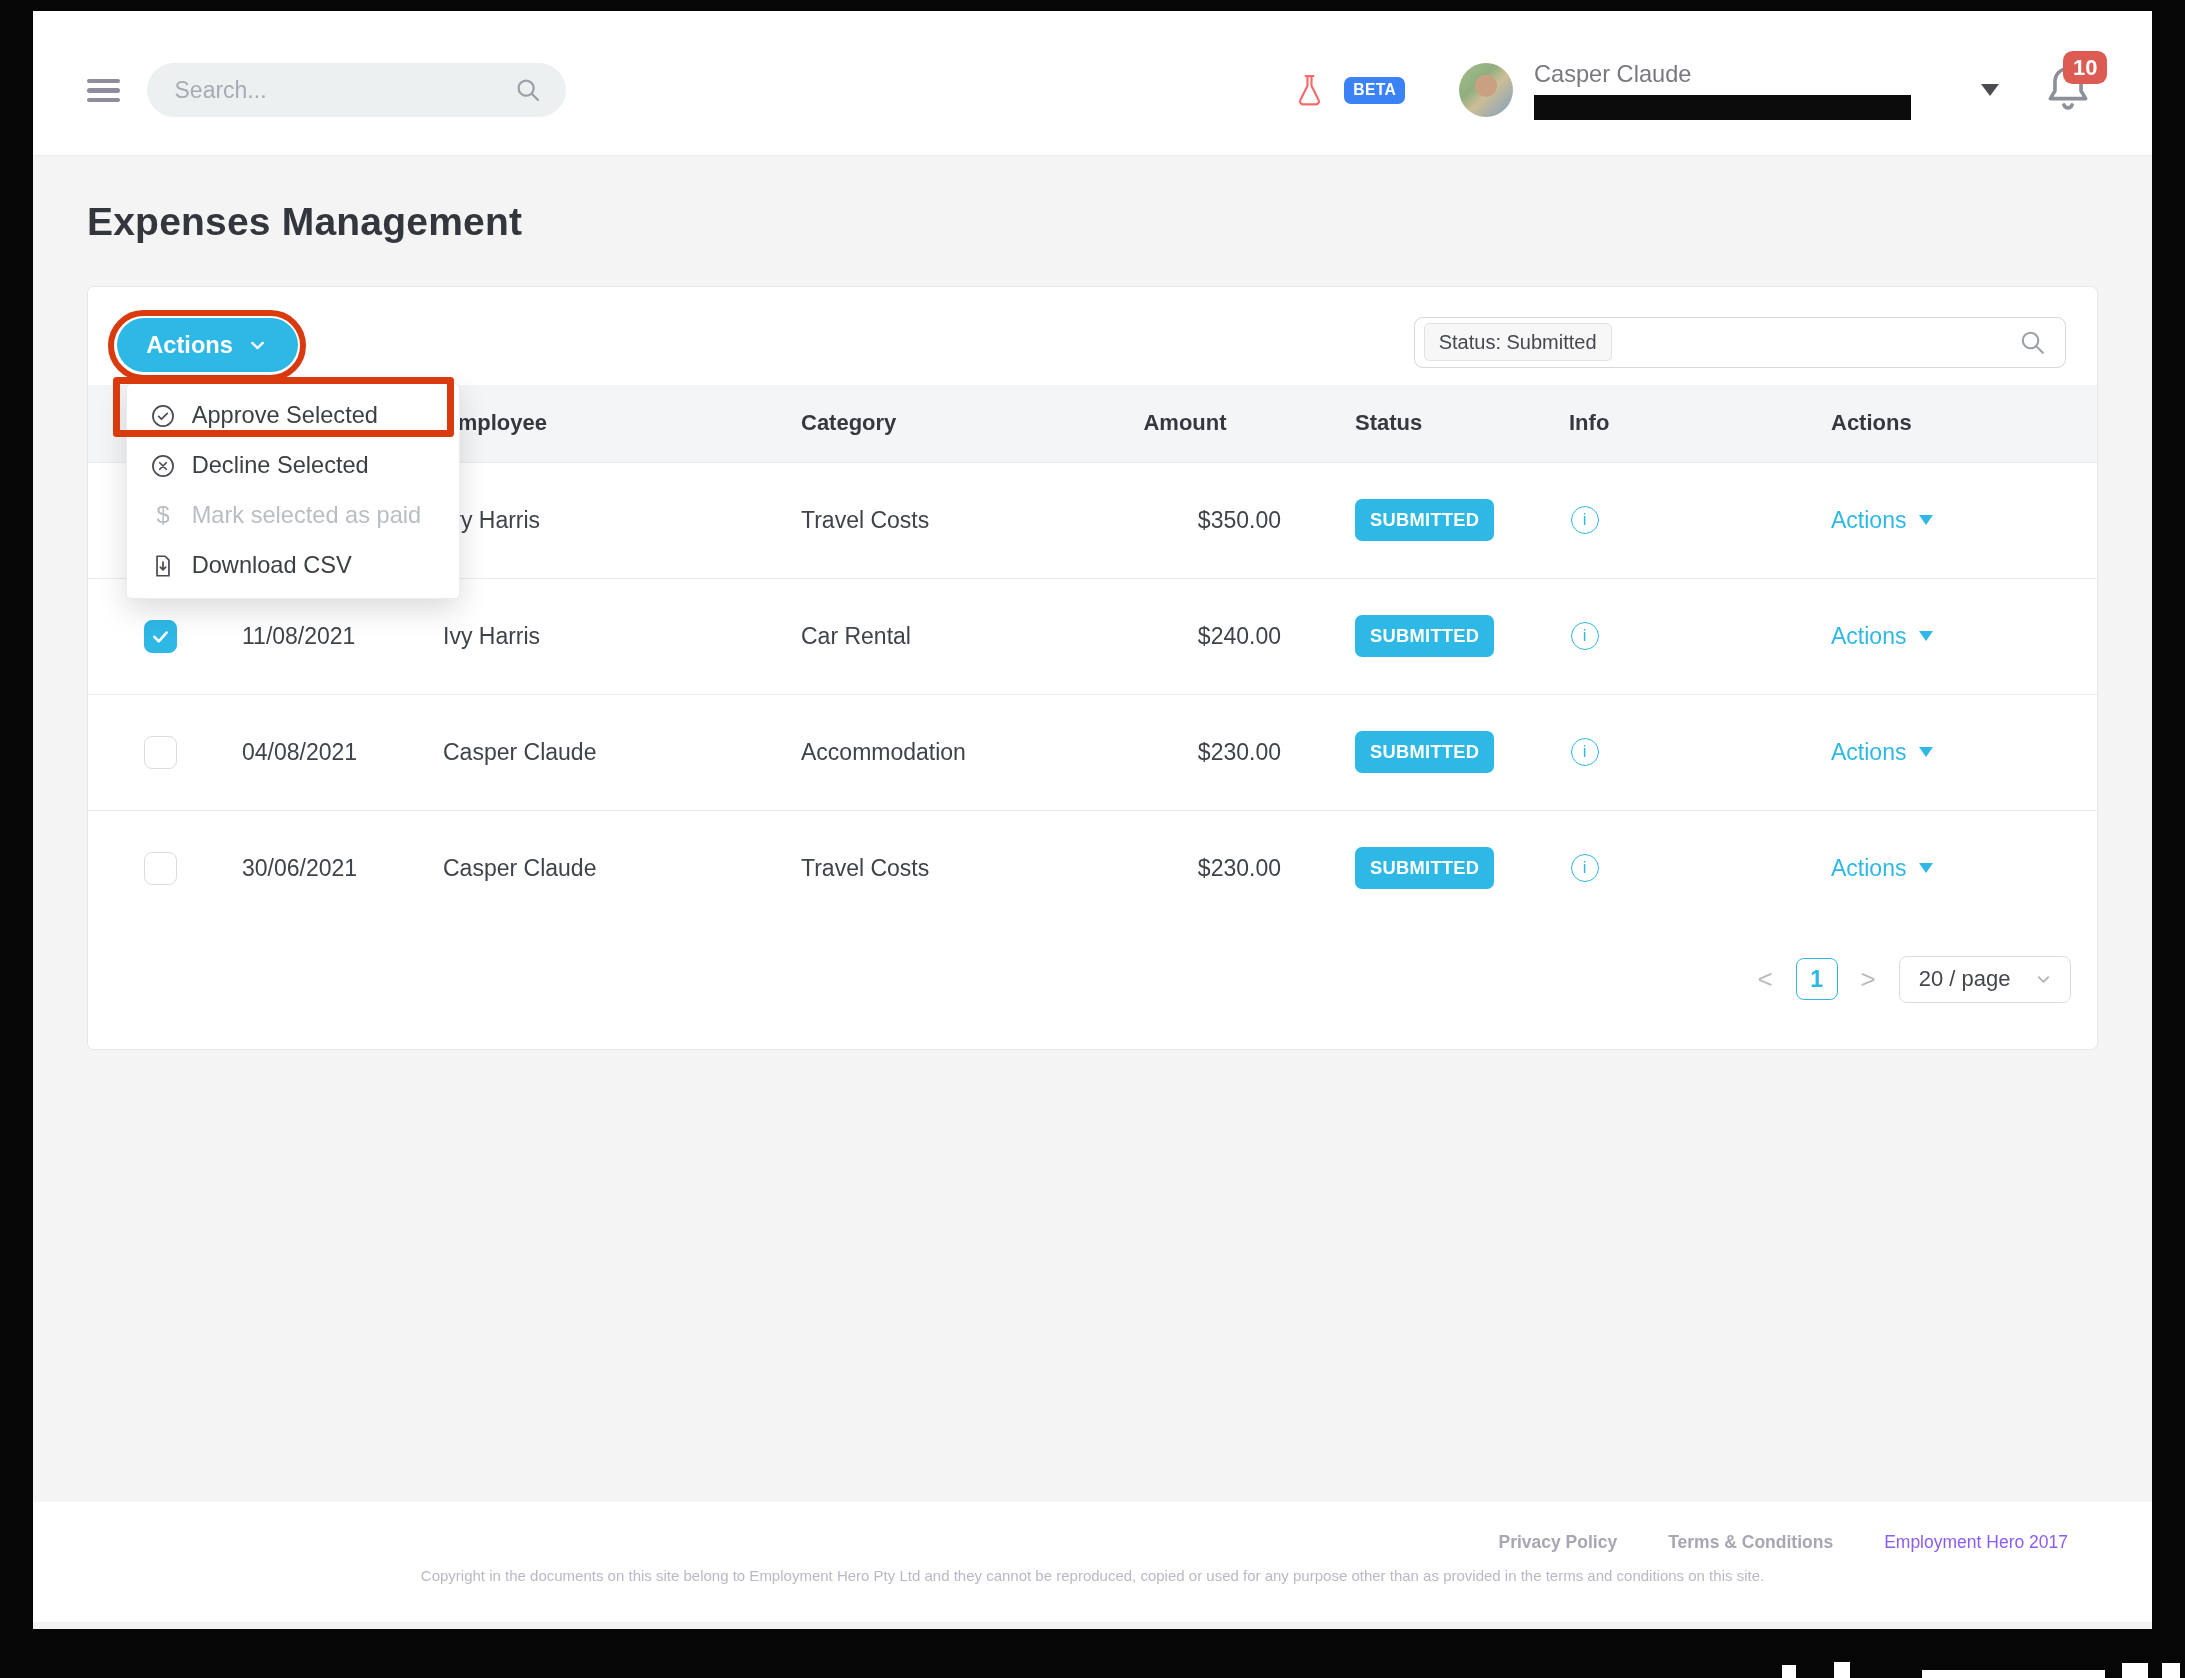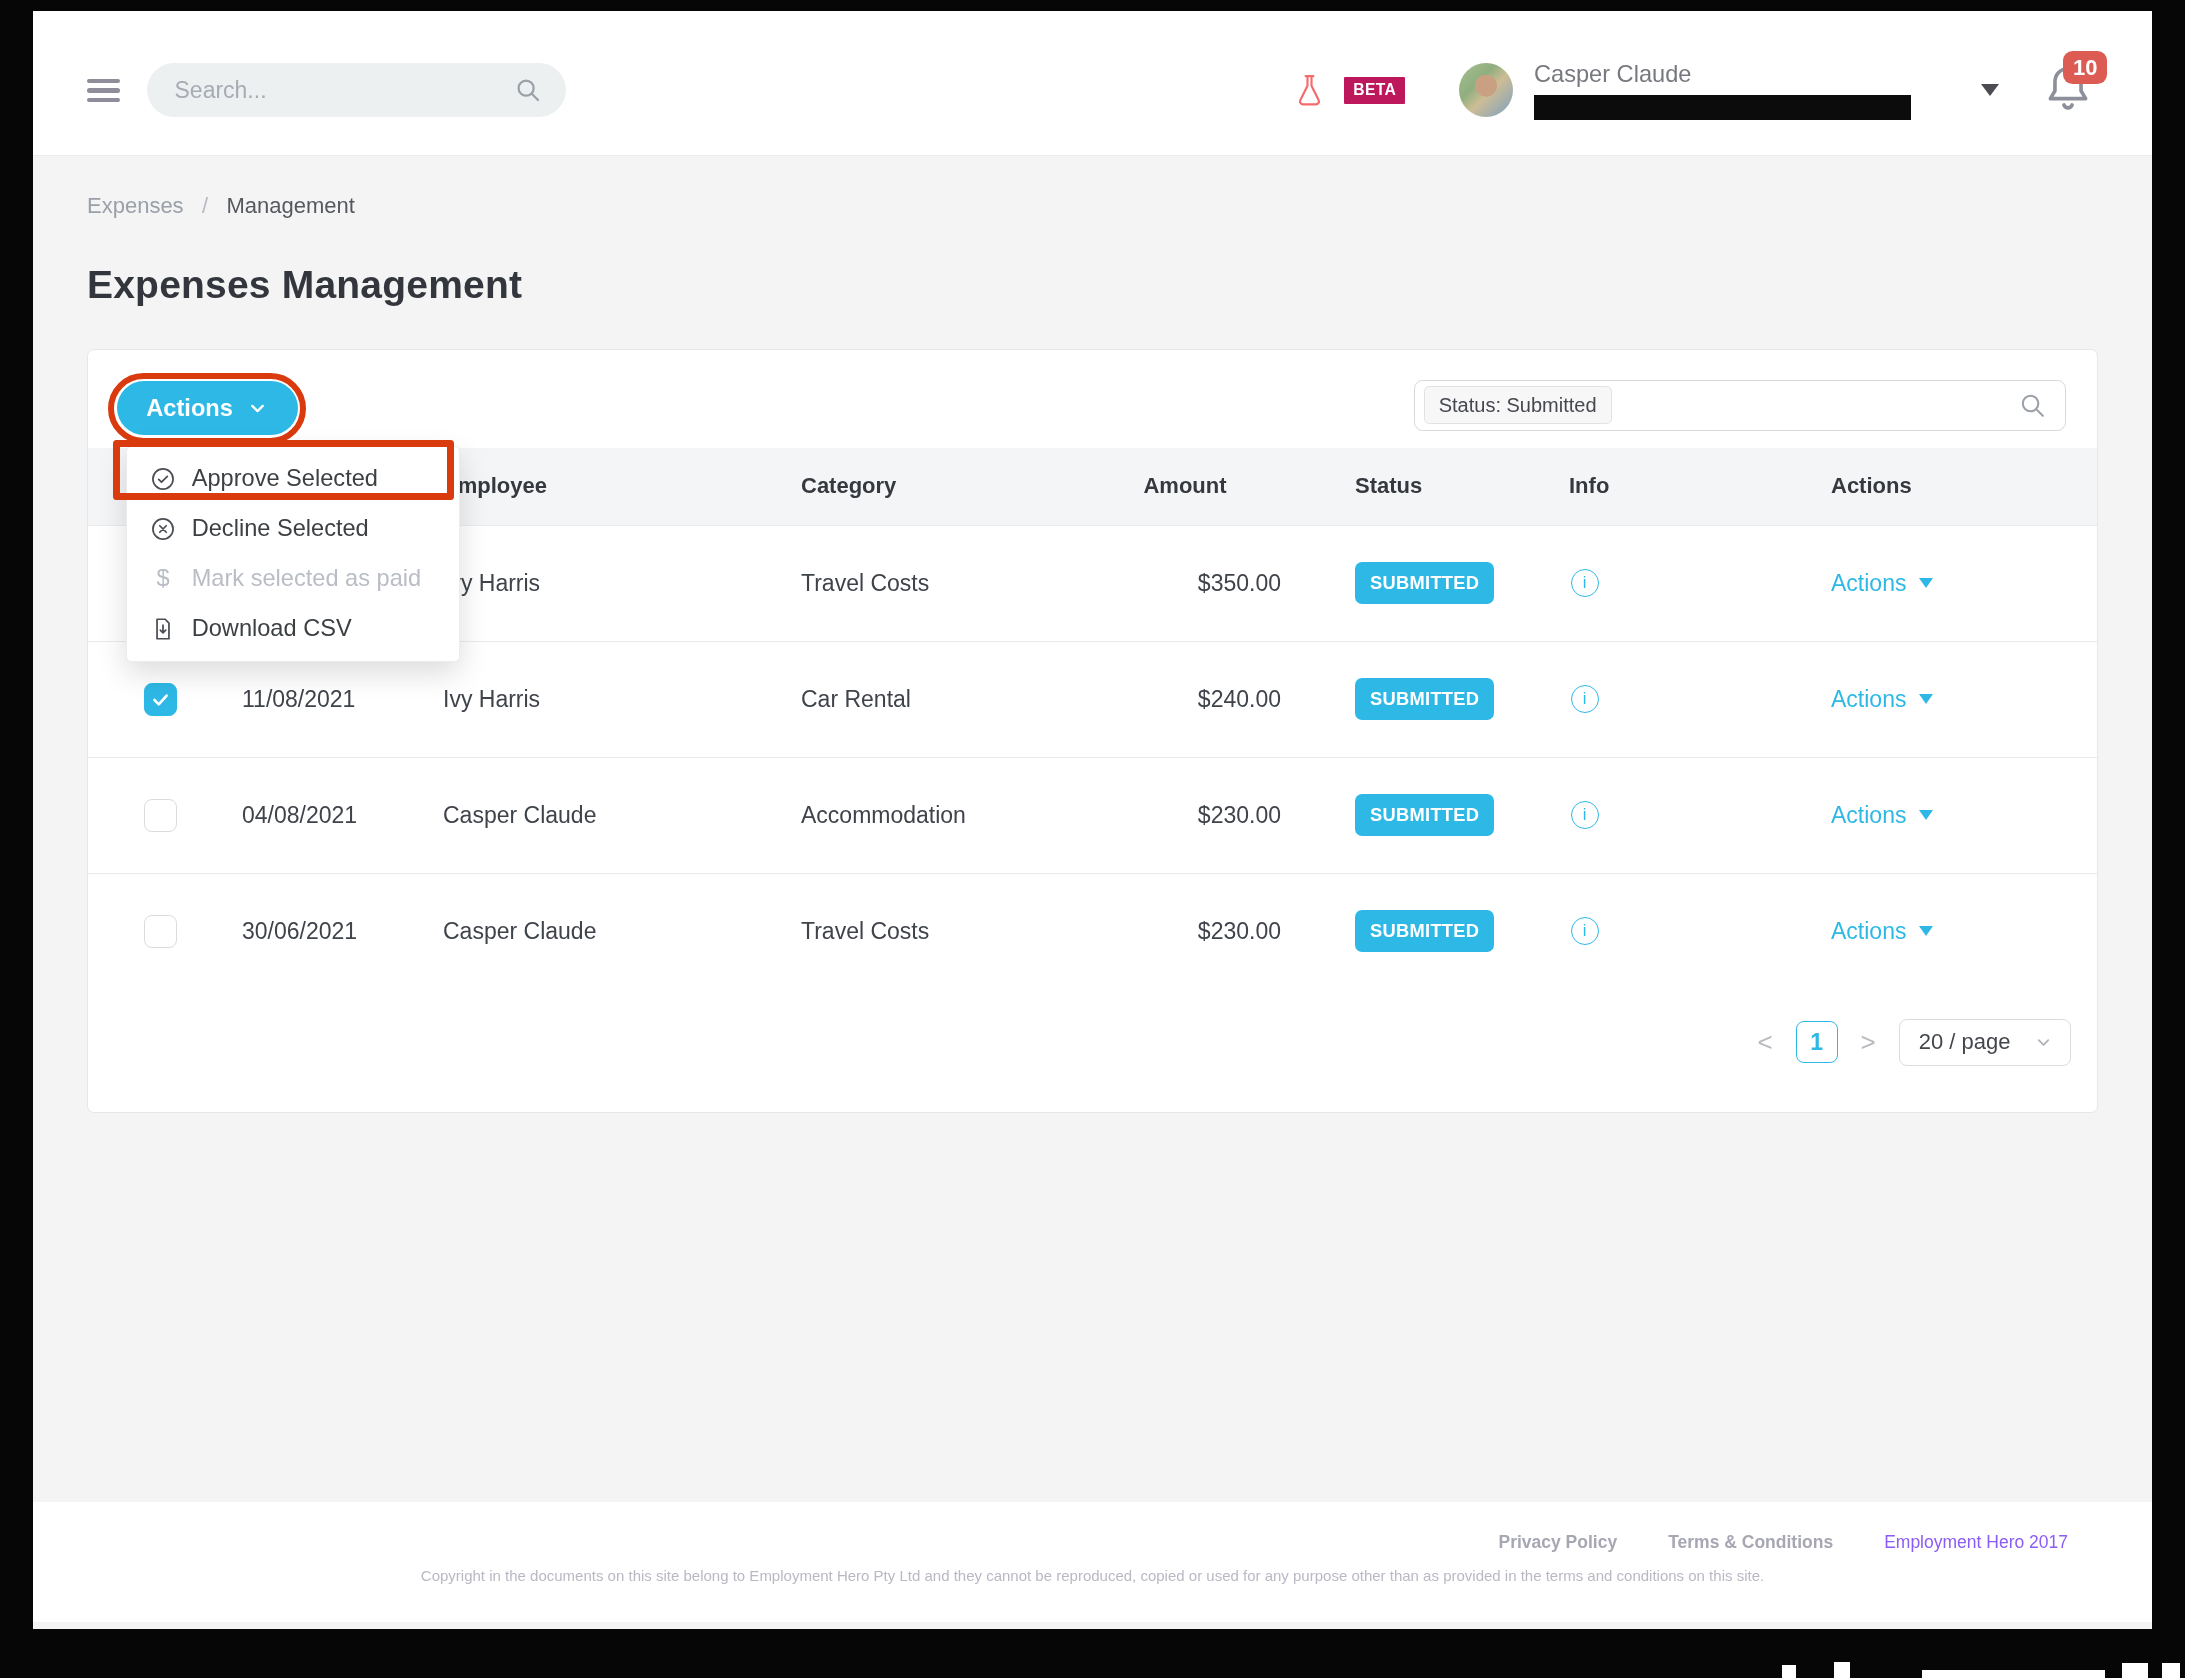--- a/index.html
+++ b/index.html
@@ -9,21 +9,21 @@
 
   
   .topbar { display:flex; align-items:center; height:145px; background:#fff; border-bottom:0.9px solid #ececee; padding:15.7px 52px 0 54px; }
   .hamburger { width:35px; cursor:pointer; margin-right:24.5px; }
   .hamburger div { height:4.4px; background:#8f8c9c; border-radius:2.6px; margin:5.2px 0; width:33px; }
   .searchpill { display:flex; align-items:center; width:419px; height:54px; background:#edf0f1; border-radius:28px; padding:0 23px 0 28px; }
   .searchpill input { flex:1; border:none; outline:none; background:transparent; font-size:23px; color:#5a5e66; font-family:"Liberation Sans", sans-serif; }
   .searchpill input::placeholder { color:#a7abb3; }
   .tb-right { margin-left:auto; display:flex; align-items:center; }
   .beta-wrap { display:flex; align-items:center; margin-right:54px; }
-  .beta-chip { background:#be185d; color:#fff; font-size:15.7px; font-weight:700; padding:4.4px 8.7px; border-radius:1px; letter-spacing:0.4px; margin-left:16px; }
+  .beta-chip { background:#3b82f6; color:#fff; font-size:15.7px; font-weight:700; padding:4.4px 8.7px; border-radius:7px; letter-spacing:0.4px; margin-left:16px; }
   .avatar { width:54px; height:54px; border-radius:50%; background:
       radial-gradient(circle at 50% 42%, #caa083 0 26%, transparent 27%),
       linear-gradient(135deg,#a8bf90 0%, #8fae7e 35%, #cdbd96 55%, #7a9fc0 100%); margin-right:21px; }
   .user-text { display:flex; flex-direction:column; }
   .user-name { font-size:23.6px; color:#77797f; margin-bottom:7px; }
   .redacted { width:377px; height:24.5px; background:#0c0c0c; }
   .caret-down { width:0; height:0; border-left:9.6px solid transparent; border-right:9.6px solid transparent; border-top:12.2px solid #4b4b52; margin:0 40px 0 70px; }
   .bell-wrap { position:relative; width:61px; height:61px; }
   .bell-badge { position:absolute; top:-8.7px; right:-7px; background:#dc5b52; color:#fff; font-size:22px; font-weight:700; padding:3.5px 9.6px; border-radius:9.6px; }
 
@@ -117,25 +117,20 @@
         <div class="bell-wrap">
           <svg width="58" height="58" viewBox="0 0 24 24" fill="none" stroke="#8d909a" stroke-width="1.5" stroke-linecap="round" stroke-linejoin="round">
               <path d="M12 3.6c-3.2 0-5.4 2.4-5.4 5.6v3.6L4.7 16h14.6l-1.9-3.2V9.2c0-3.2-2.2-5.6-5.4-5.6z"></path>
               <path d="M10.3 18.6a1.8 1.8 0 0 0 3.4 0"></path>
             </svg>
           <span class="bell-badge">10</span>
         </div>
       </div>
     </div>
 
-    <div class="breadcrumb">
-      <span class="bc-parent">Expenses</span>
-      <span class="bc-sep">/</span>
-      <span class="bc-current">Management</span>
-    </div>
 
     <h1 class="page-title">Expenses Management</h1>
 
     <div class="card">
 
       <div class="toolbar">
         <span class="ann-ring">
           <button class="btn-actions">
             <span>Actions</span>
             <svg width="21" height="21" viewBox="0 0 24 24" fill="none" stroke="#fff" stroke-width="2.6" stroke-linecap="round" stroke-linejoin="round">

